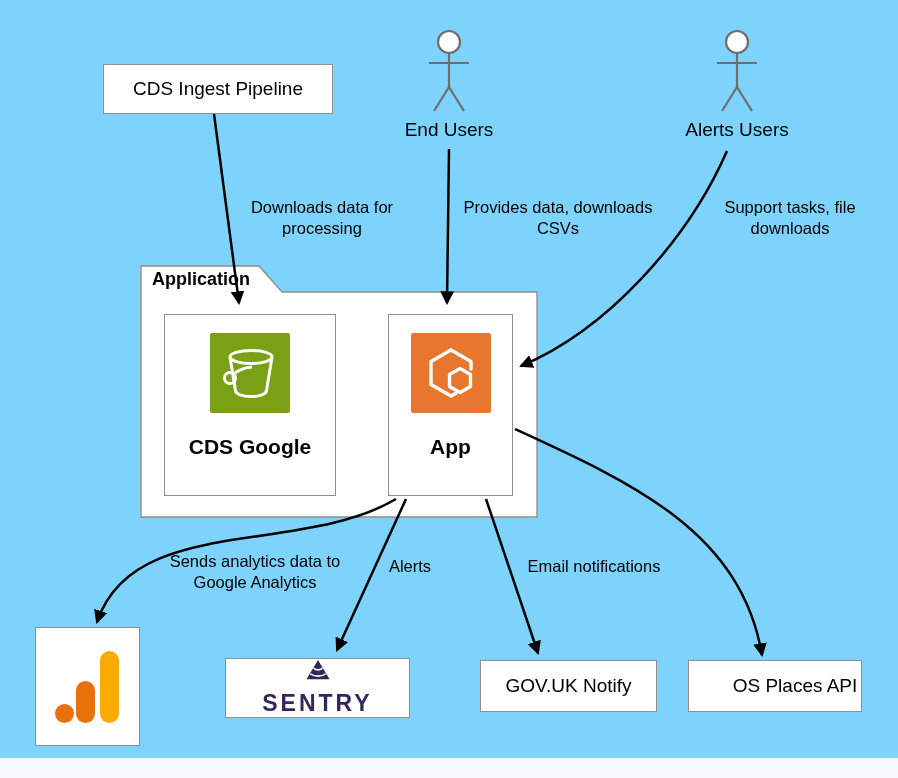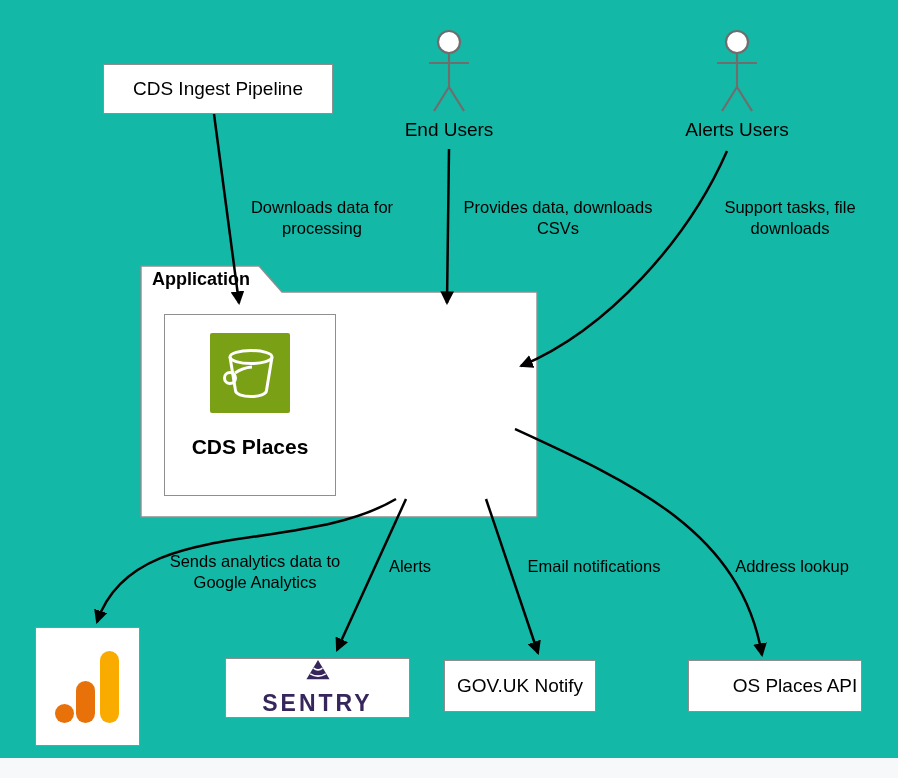--- a/index.html
+++ b/index.html
@@ -1,18 +1,18 @@
 <!DOCTYPE html>
 <html><head>
 <meta charset="utf-8">
 <style>
   * { margin:0; padding:0; box-sizing:border-box; }
   html,body { background:#ffffff; }
   body { font-family:"Liberation Sans", sans-serif; color:#111; }
-  .canvas { position:relative; width:898px; height:778px; background:#14b8a6; overflow:hidden;text-decoration:underline; }
+  .canvas { position:relative; width:898px; height:778px; background:#7dd3fc; overflow:hidden;text-decoration:underline; }
   svg.layer { position:absolute; left:0; top:0; z-index:1; }
   .edge { fill:none; stroke:#000; stroke-width:2.5px; }
   .actor { stroke:#6e6e6e; stroke-width:2.2; fill:none; }
   .actor circle { fill:#ffffff; }
   .folder { fill:#ffffff; stroke:#8f8f8f; stroke-width:1.4; }
   .box { position:absolute; z-index:2; background:#fff; border:1.4px solid #8f8f8f;
          display:flex; align-items:center; justify-content:center; }
   .node-text { font-size:19px; color:#000; text-align:center; }
   .actor-label { position:absolute; z-index:2; text-align:center; font-size:19px; color:#000; }
   .folder-label { position:absolute; z-index:3; font-size:18px; font-weight:bold; color:#000; }
@@ -76,54 +76,64 @@
   <div class="box service" style="left:164px;top:314px;width:172px;height:182px;">
     <svg viewBox="0 0 80 80" width="80" height="80">
       <rect width="80" height="80" rx="2" fill="#7aa116"></rect>
       <g fill="none" stroke="#fff" stroke-width="3">
         <ellipse cx="41" cy="24" rx="21" ry="6.5"></ellipse>
         <path d="M20,24 L25.5,57.5 C25.5,61 32.5,63.5 41,63.5 C49.5,63.5 56.5,61 56.5,57.5 L62,24"></path>
         <path d="M25,40 C30,36.5 35.5,34.5 42,34"></path>
         <circle cx="20" cy="45" r="5.5"></circle>
       </g>
     </svg>
-    <div class="service-label">CDS Places</div>
+    <div class="service-label">CDS Google</div>
   </div>
 
+  <div class="box service" style="left:388px;top:314px;width:125px;height:182px;">
+    <svg viewBox="0 0 80 80" width="80" height="80">
+      <rect width="80" height="80" rx="2" fill="#e8762d"></rect>
+      <g fill="none" stroke="#fff" stroke-width="3.4" stroke-linejoin="round" stroke-linecap="round">
+        <path d="M40,17 L60,28.5 L60,36"></path>
+        <path d="M40,17 L20,28.5 L20,51.5 L40,63 L45,60.2"></path>
+        <path d="M49,35.5 L59.5,41.5 L59.5,53.5 L49,59.5 L38.5,53.5 L38.5,41.5 Z"></path>
+      </g>
+    </svg>
+    <div class="service-label">App</div>
+  </div>
 
   <div class="box" style="left:35px;top:627px;width:105px;height:119px;">
     <svg viewBox="0 0 76 84" width="76" height="84">
       <rect x="50" y="6" width="19" height="72" rx="9.5" fill="#f9ab00"></rect>
       <rect x="26" y="36" width="19" height="42" rx="9.5" fill="#e8710a"></rect>
       <circle cx="14.5" cy="68.5" r="9.5" fill="#e8710a"></circle>
     </svg>
   </div>
 
   <div class="box row" style="left:225px;top:658px;width:185px;height:60px;">
     <svg viewBox="0 0 44 40" width="40" height="36">
       <path d="M22,2 L43,37 H1 Z" fill="#36265c"></path>
       <path d="M13.9,16.5 Q22,23 30.1,16.5 M7.9,27 Q22,35.5 36.1,27" stroke="#fff" stroke-width="3" fill="none"></path>
     </svg>
     <span class="sentry-word">SENTRY</span>
   </div>
 
-  <div class="box row" style="left:444px;top:660px;width:152px;height:52px;text-align:right;">
+  <div class="box row" style="left:480px;top:660px;width:177px;height:52px;text-align:right;">
     <span class="plain-text">GOV.UK Notify</span>
   </div>
 
   <div class="box row" style="left:688px;top:660px;width:174px;height:52px;padding-left:40px;">
     <span class="plain-text">OS Places API</span>
   </div>
 
   <div class="edge-label" style="left:202px;top:197px;width:240px;">Downloads data for
 processing</div>
   <div class="edge-label" style="left:438px;top:197px;width:240px;">Provides data, downloads
 CSVs</div>
   <div class="edge-label" style="left:670px;top:197px;width:240px;">Support tasks, file
 downloads</div>
   <div class="edge-label" style="left:135px;top:551px;width:240px;">Sends analytics data to
 Google Analytics</div>
   <div class="edge-label" style="left:350px;top:556px;width:120px;">Alerts</div>
   <div class="edge-label" style="left:494px;top:556px;width:200px;">Email notifications</div>
-  <div class="edge-label" style="left:692px;top:556px;width:200px;">Address lookup</div>
 
   <div class="bottom-strip"></div>
 </div>
 
 </body></html>

